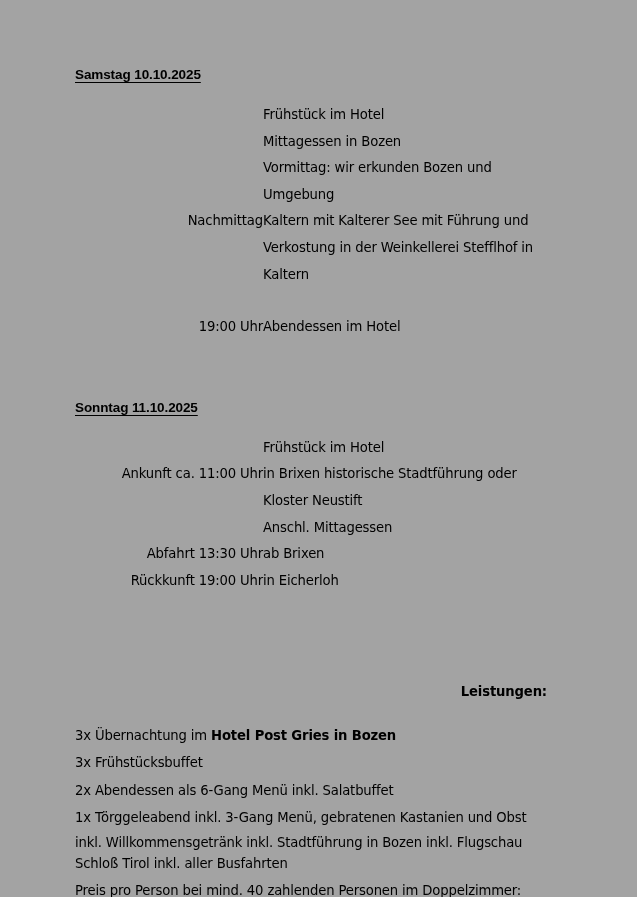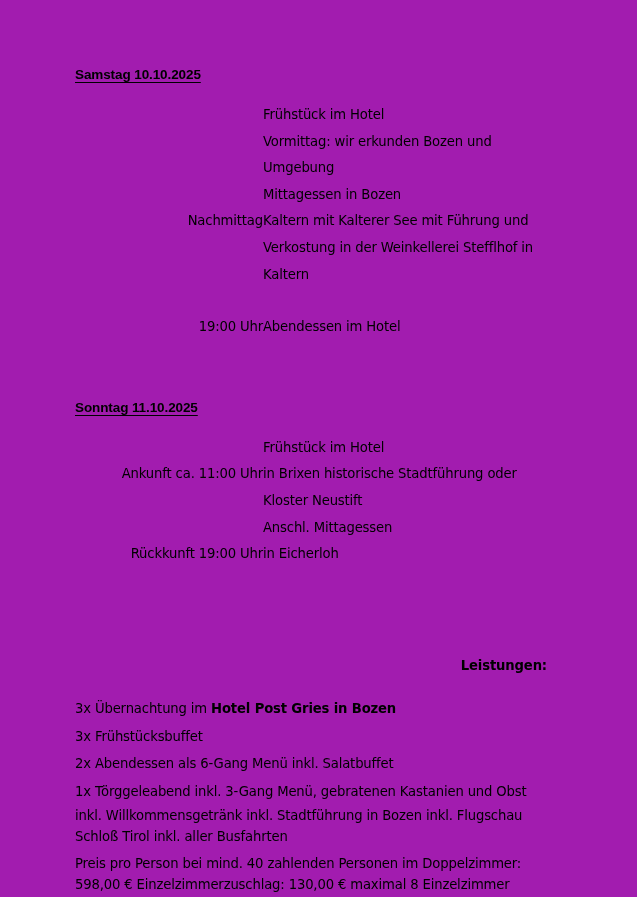--- a/index.html
+++ b/index.html
@@ -15,21 +15,21 @@
     font-family: "DejaVu Sans", "Liberation Sans", sans-serif;
     color: #000000;
     -webkit-font-smoothing: antialiased;
   }
 
   .page {
     position: absolute;
     left: 0; top: 0;
     width: 637px;
     height: 897px;
-    background: #a21caf;
+    background: #a3a3a3;
   }
 
   
   .content {
     position: absolute;
     left: 75px;
     top: 66px;
     width: 488px;
   }
 
@@ -103,25 +103,25 @@
     <div class="gap-sm"></div>
 
     <table class="sched">
       <tbody>
         <tr>
           <td class="c-time"></td>
           <td class="c-desc">Frühstück im Hotel</td>
         </tr>
         <tr>
           <td class="c-time"></td>
-          <td class="c-desc">Vormittag: wir erkunden Bozen und Umgebung</td>
+          <td class="c-desc">Mittagessen in Bozen</td>
         </tr>
         <tr>
           <td class="c-time"></td>
-          <td class="c-desc">Mittagessen in Bozen</td>
+          <td class="c-desc">Vormittag: wir erkunden Bozen und Umgebung</td>
         </tr>
         <tr>
           <td class="c-time">Nachmittag</td>
           <td class="c-desc">Kaltern mit Kalterer See mit Führung und Verkostung in der Weinkellerei Stefflhof in Kaltern</td>
         </tr>
         <tr class="spacer-row">
           <td class="c-time"></td>
           <td class="c-desc"></td>
         </tr>
         <tr>
@@ -145,20 +145,24 @@
         </tr>
         <tr>
           <td class="c-time">Ankunft ca. 11:00 Uhr</td>
           <td class="c-desc">in Brixen historische Stadtführung oder Kloster Neustift</td>
         </tr>
         <tr>
           <td class="c-time"></td>
           <td class="c-desc">Anschl. Mittagessen</td>
         </tr>
         <tr>
+          <td class="c-time">Abfahrt 13:30 Uhr</td>
+          <td class="c-desc">ab Brixen</td>
+        </tr>
+        <tr>
           <td class="c-time">Rückkunft 19:00 Uhr</td>
           <td class="c-desc">in Eicherloh</td>
         </tr>
       </tbody>
     </table>
 
     <div class="gap-xl"></div>
 
     <div class="leistungen-title">Leistungen:</div>
 

